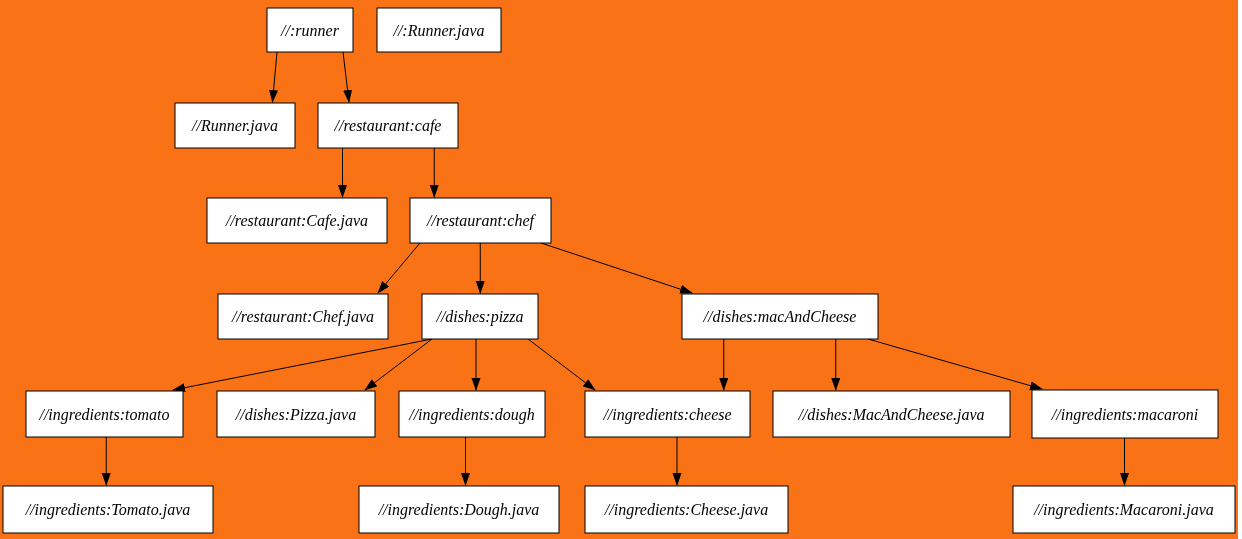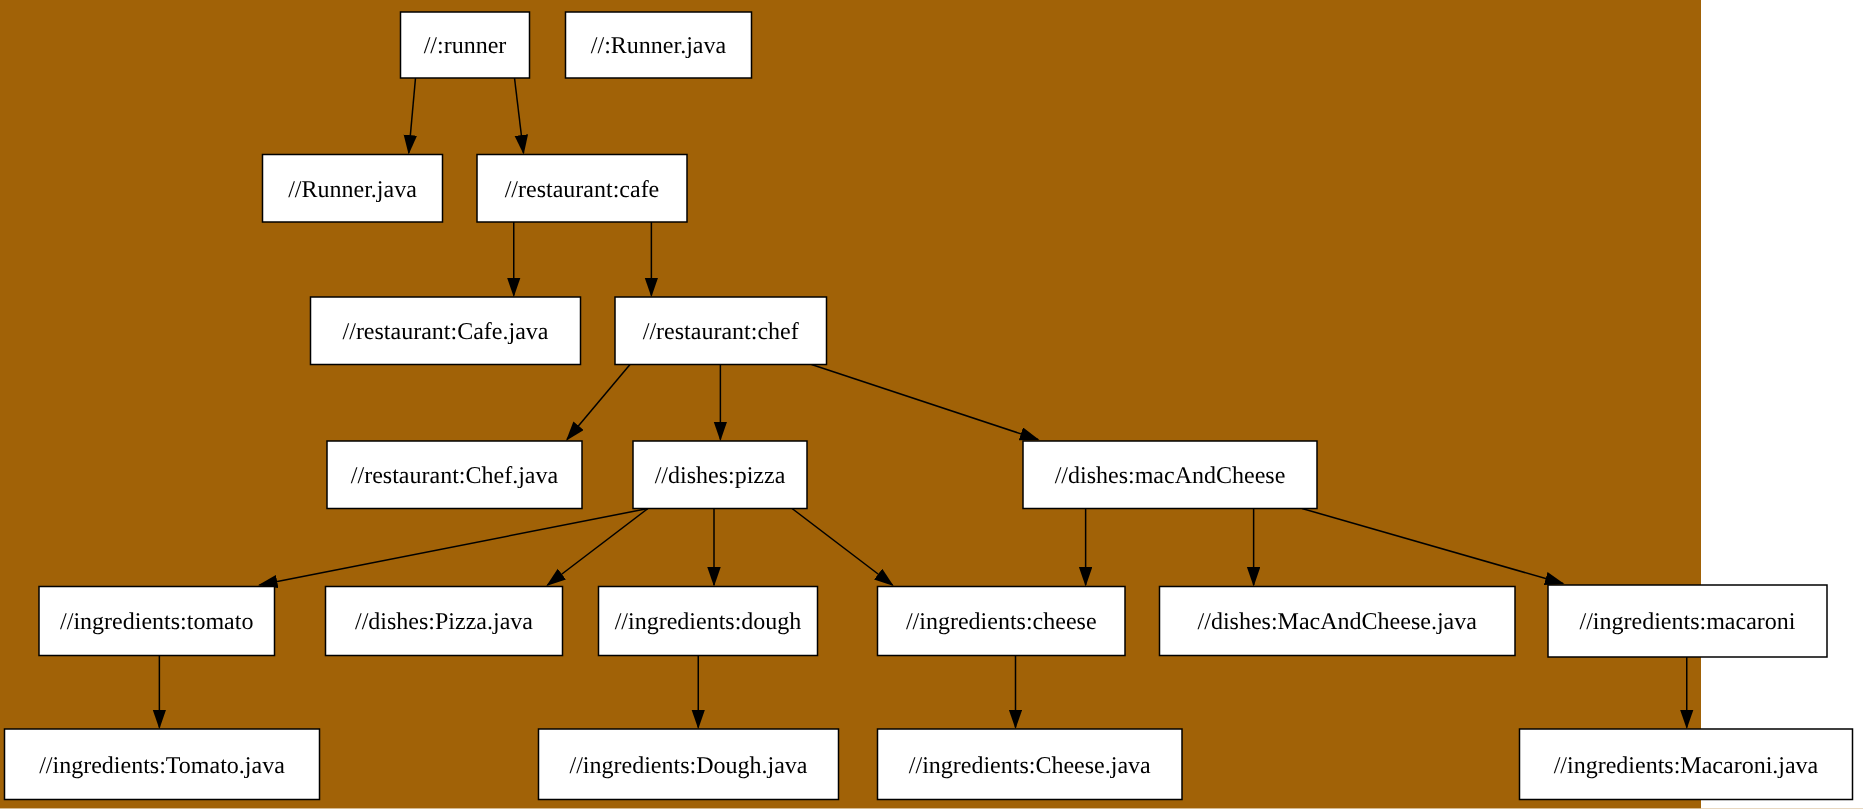--- a/index.html
+++ b/index.html
@@ -6,23 +6,24 @@
     margin: 0;
     padding: 0;
     background: #ffffff;
     width: 1242px;
     height: 539px;
     overflow: hidden;
     font-family: "Liberation Serif", serif;
   }
   #graph-wrap {
     position: relative;
-    width: 1134px;
+    width: 1238px;
     height: 539px;
-    background: #a16207;
+    background: #f97316;
+    font-style: italic;
   }
   svg text {
     font-family: "Liberation Serif", serif;
     font-size: 16px;
     fill: #000000;
   }
   svg rect.node-box {
     fill: #ffffff;
     stroke: #000000;
     stroke-width: 1;

